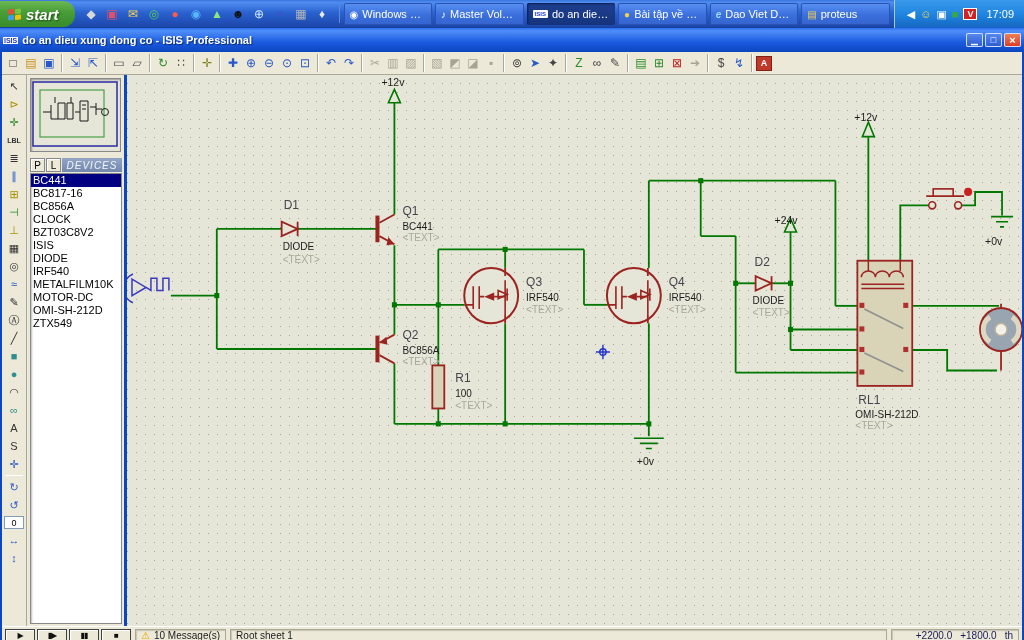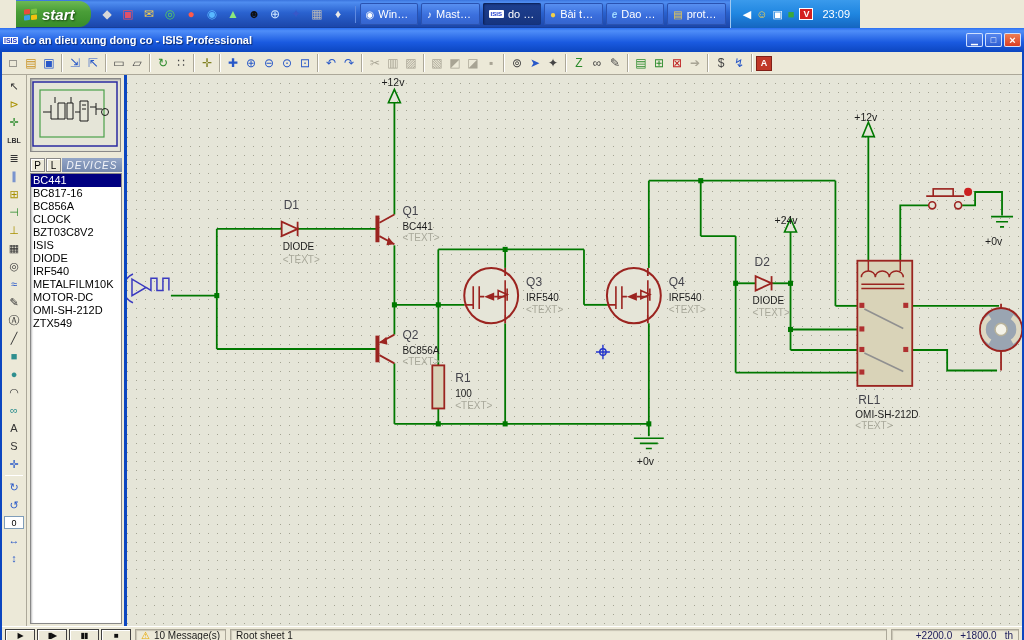--- a/index.html
+++ b/index.html
@@ -1,20 +1,20 @@
 <!DOCTYPE html>
 <html><head>
 <meta charset="utf-8">
 <style>
   * { margin:0; padding:0; box-sizing:border-box; }
   body { font-family:"Liberation Sans", sans-serif; }
   .screen { position:relative; width:1024px; height:640px; overflow:hidden; background:#ece9d8; font-size:11px; }
 
   
-  .taskbar { position:absolute; top:0; left:16px; width:844px; height:28px;
+  .taskbar { position:absolute; top:0; left:0; width:1024px; height:28px;
     background:linear-gradient(180deg,#3a74dd 0%,#4f8df0 8%,#2a62cf 45%,#1c47ab 95%,#153a90);
     display:flex; align-items:center; z-index:30; }
   .start-btn { height:26px; margin:1px 0 1px 0; padding:0 16px 0 8px;
     background:linear-gradient(180deg,#6cb854 0%,#4a9e38 40%,#3a8f2c 90%);
     border-radius:0 12px 12px 0; display:flex; align-items:center; gap:5px;
     color:#fff; font-weight:bold; font-style:italic; font-size:15px; text-shadow:1px 1px 2px #1c4712; cursor:pointer; }
   .winlogo { display:inline-grid; grid-template-columns:6px 6px; grid-gap:1px; transform:skewY(-4deg); }
   .winlogo i { width:6px; height:5px; display:block; border-radius:1px; }
   .winlogo i:nth-child(1){background:#e84c3d}.winlogo i:nth-child(2){background:#7bc142}
   .winlogo i:nth-child(3){background:#3aa0e8}.winlogo i:nth-child(4){background:#f2c10f}
@@ -151,21 +151,21 @@
         <span class="ticon" style="color:#f2d04a">▤</span>
         <span class="tlabel">proteus</span>
       </div>
     </div>
     <div class="tray">
       <span class="ti">◀</span>
       <span class="ti" style="color:#ffd24a">☺</span>
       <span class="ti">▣</span>
       <span class="ti" style="color:#3aa83a">■</span>
       <span class="ti av">V</span>
-      <span class="clock">23:09</span>
+      <span class="clock">17:09</span>
     </div>
   </div>
 
   <div class="app">
     <div class="titlebar">
       <span class="wicon">ISIS</span>
       <span class="wtitle">do an dieu xung dong co - ISIS Professional</span>
       <span class="wbtns">
         <span class="wbtn">▁</span>
         <span class="wbtn">□</span>

